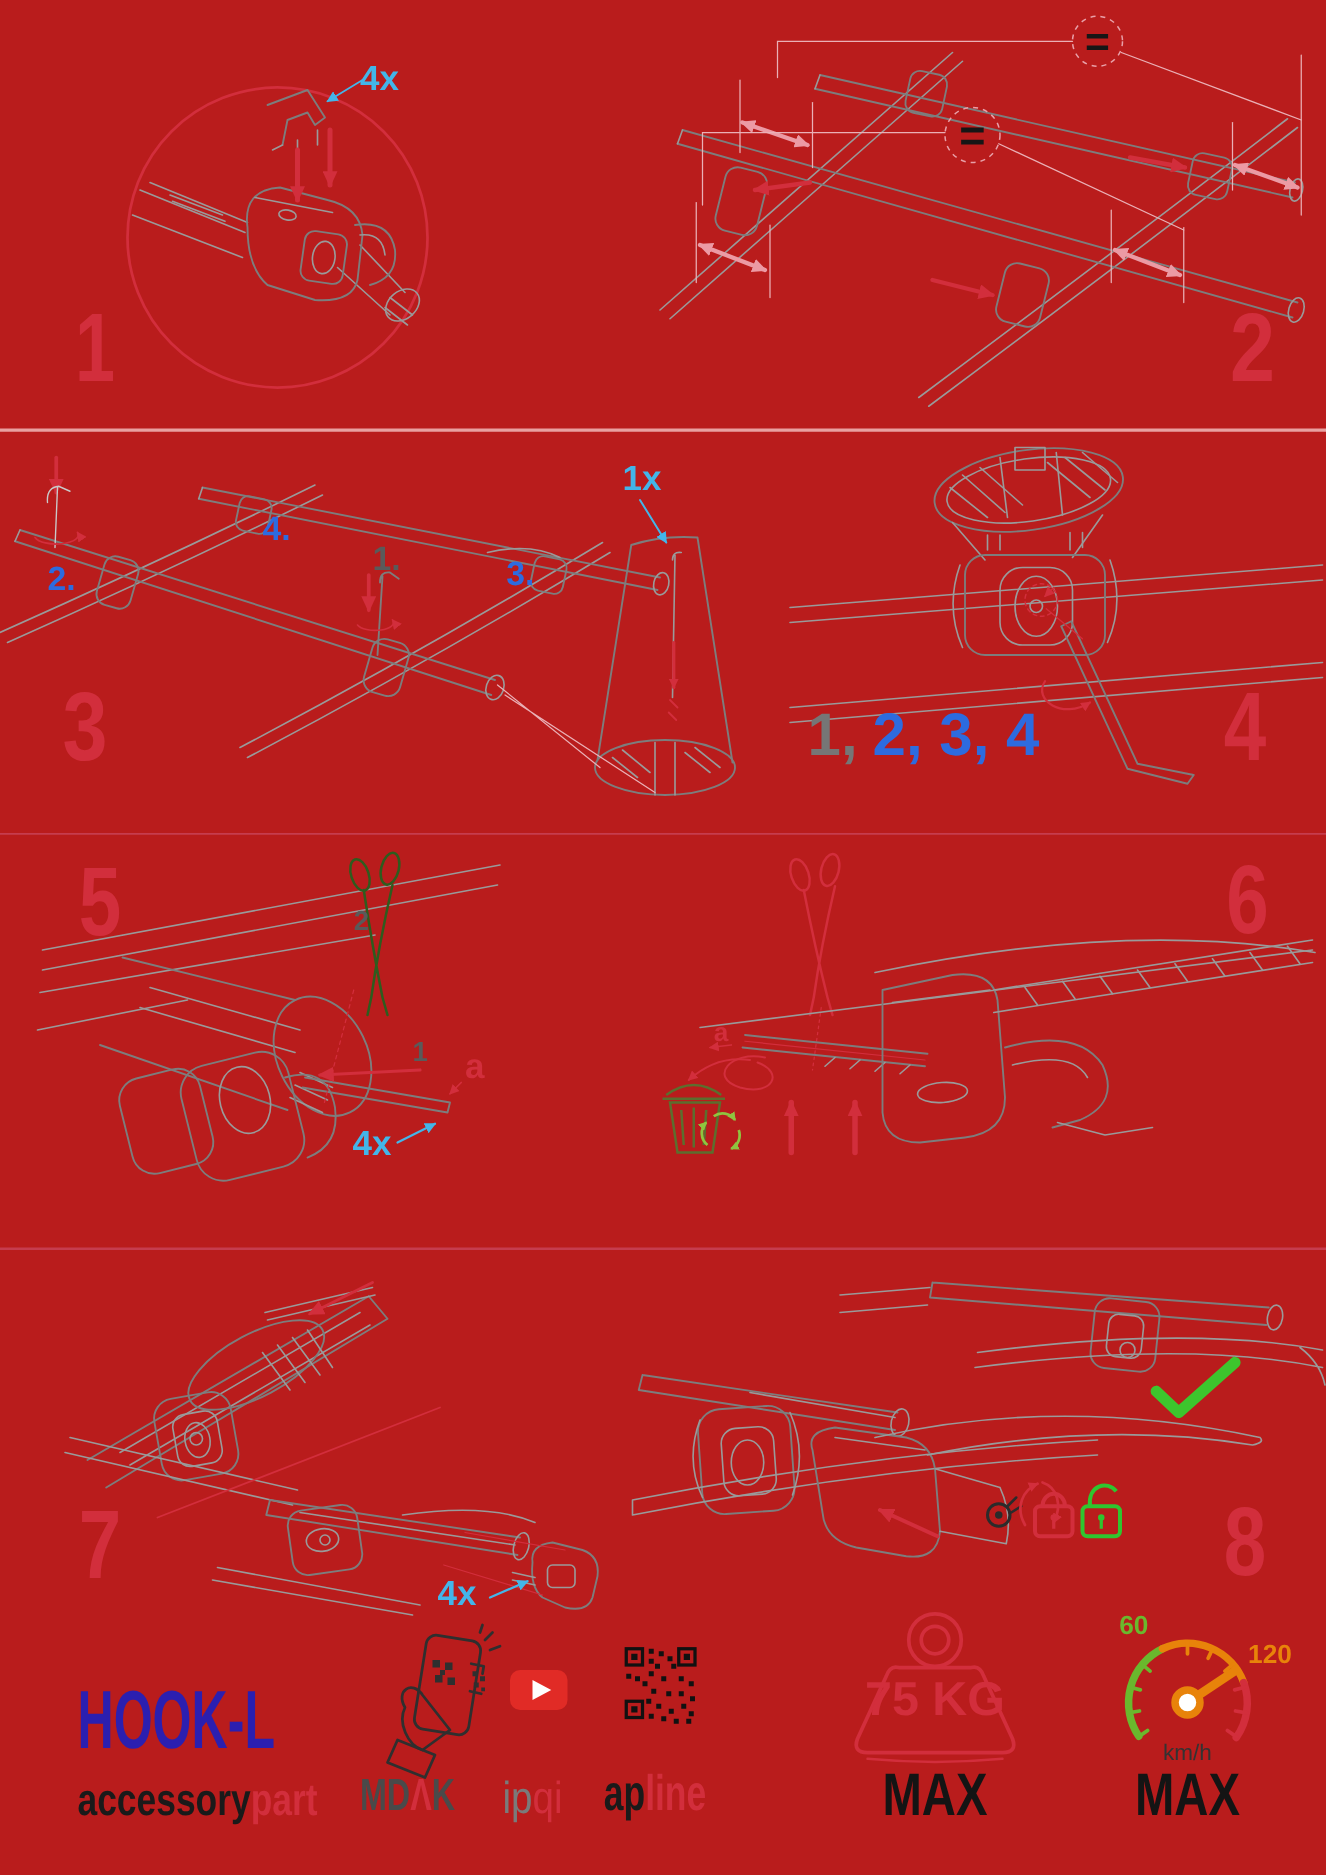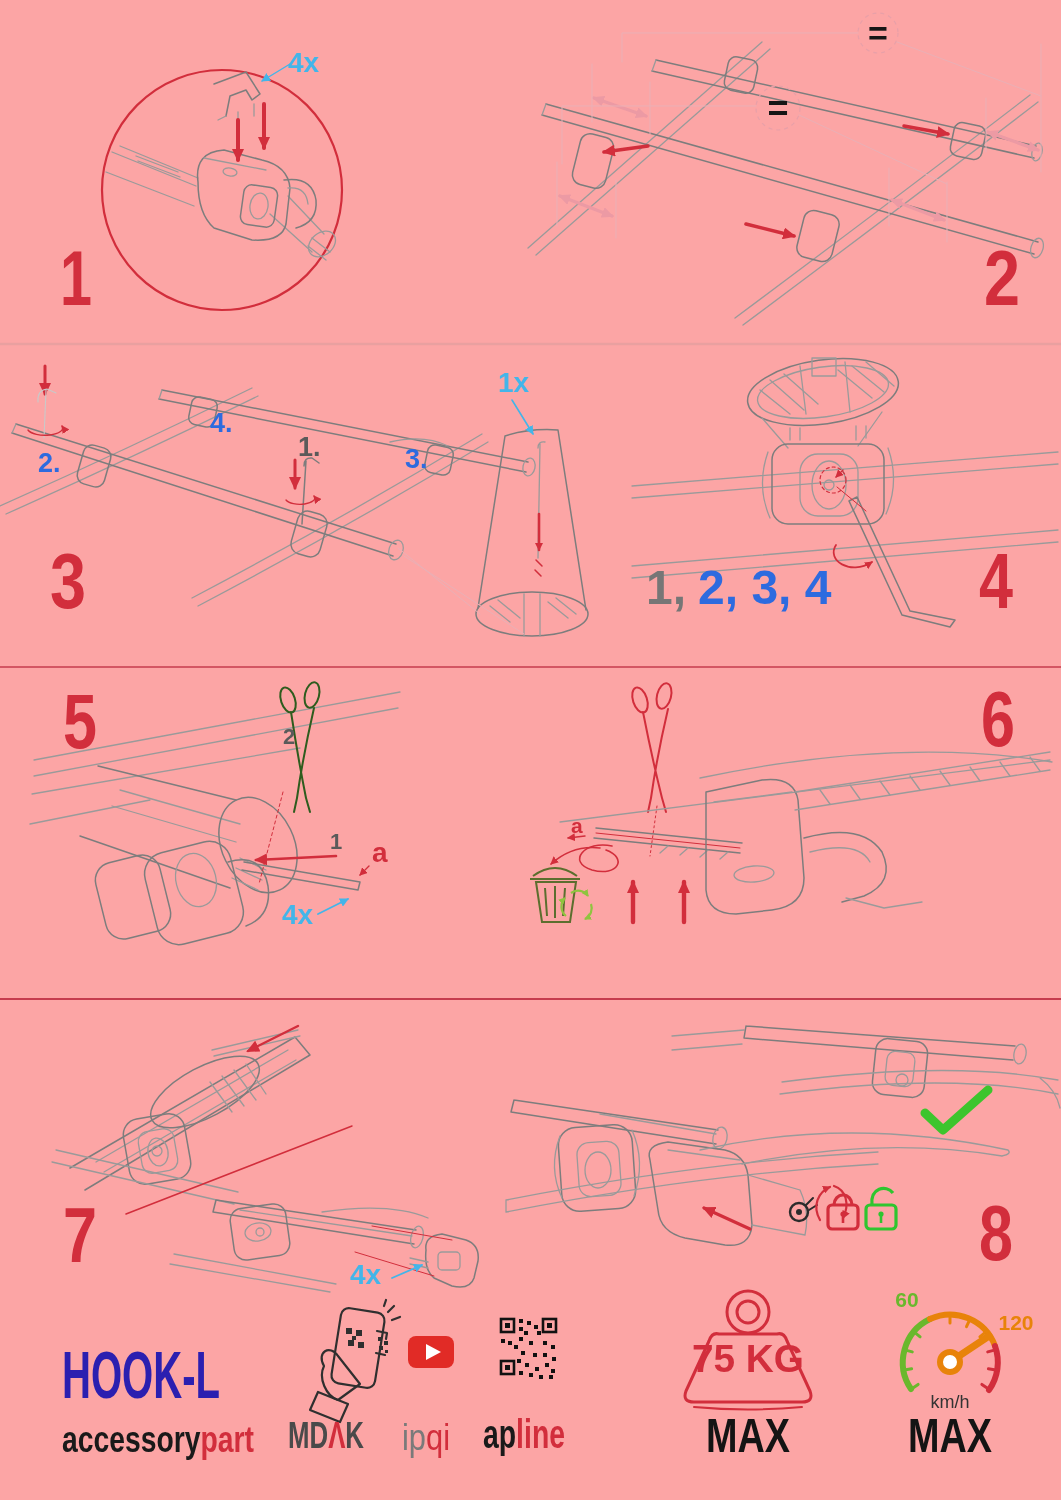--- a/index.html
+++ b/index.html
@@ -1,16 +1,16 @@
 <!DOCTYPE html>
 <html><head>
 <meta charset="utf-8">
 <style>
   html,body{margin:0;padding:0;background:#fff;}
-  .page{position:relative;width:1061px;height:1500px;background:#fca5a5;overflow:hidden;
+  .page{position:relative;width:1061px;height:1500px;background:#b91c1c;overflow:hidden;
         font-family:"Liberation Sans",sans-serif;}
   svg{display:block;}
   svg text{font-family:"Liberation Sans",sans-serif;}
   .ln{stroke:#9a9a9a;fill:none;stroke-width:1.3;stroke-linecap:round;stroke-linejoin:round;}
   .ln2{stroke:#7d7d7d;fill:none;stroke-width:1.5;stroke-linecap:round;stroke-linejoin:round;}
   .lnl{stroke:#c9c9c9;fill:none;stroke-width:1.1;stroke-linecap:round;}
   .red{stroke:#d22e3c;fill:none;stroke-linecap:round;}
   .pink{stroke:#eab0b6;fill:none;stroke-linecap:round;}
   .pinkA{stroke:#ec9aa4;fill:none;stroke-linecap:round;}
   .cyanL{stroke:#43b5e9;fill:none;stroke-linecap:round;}

